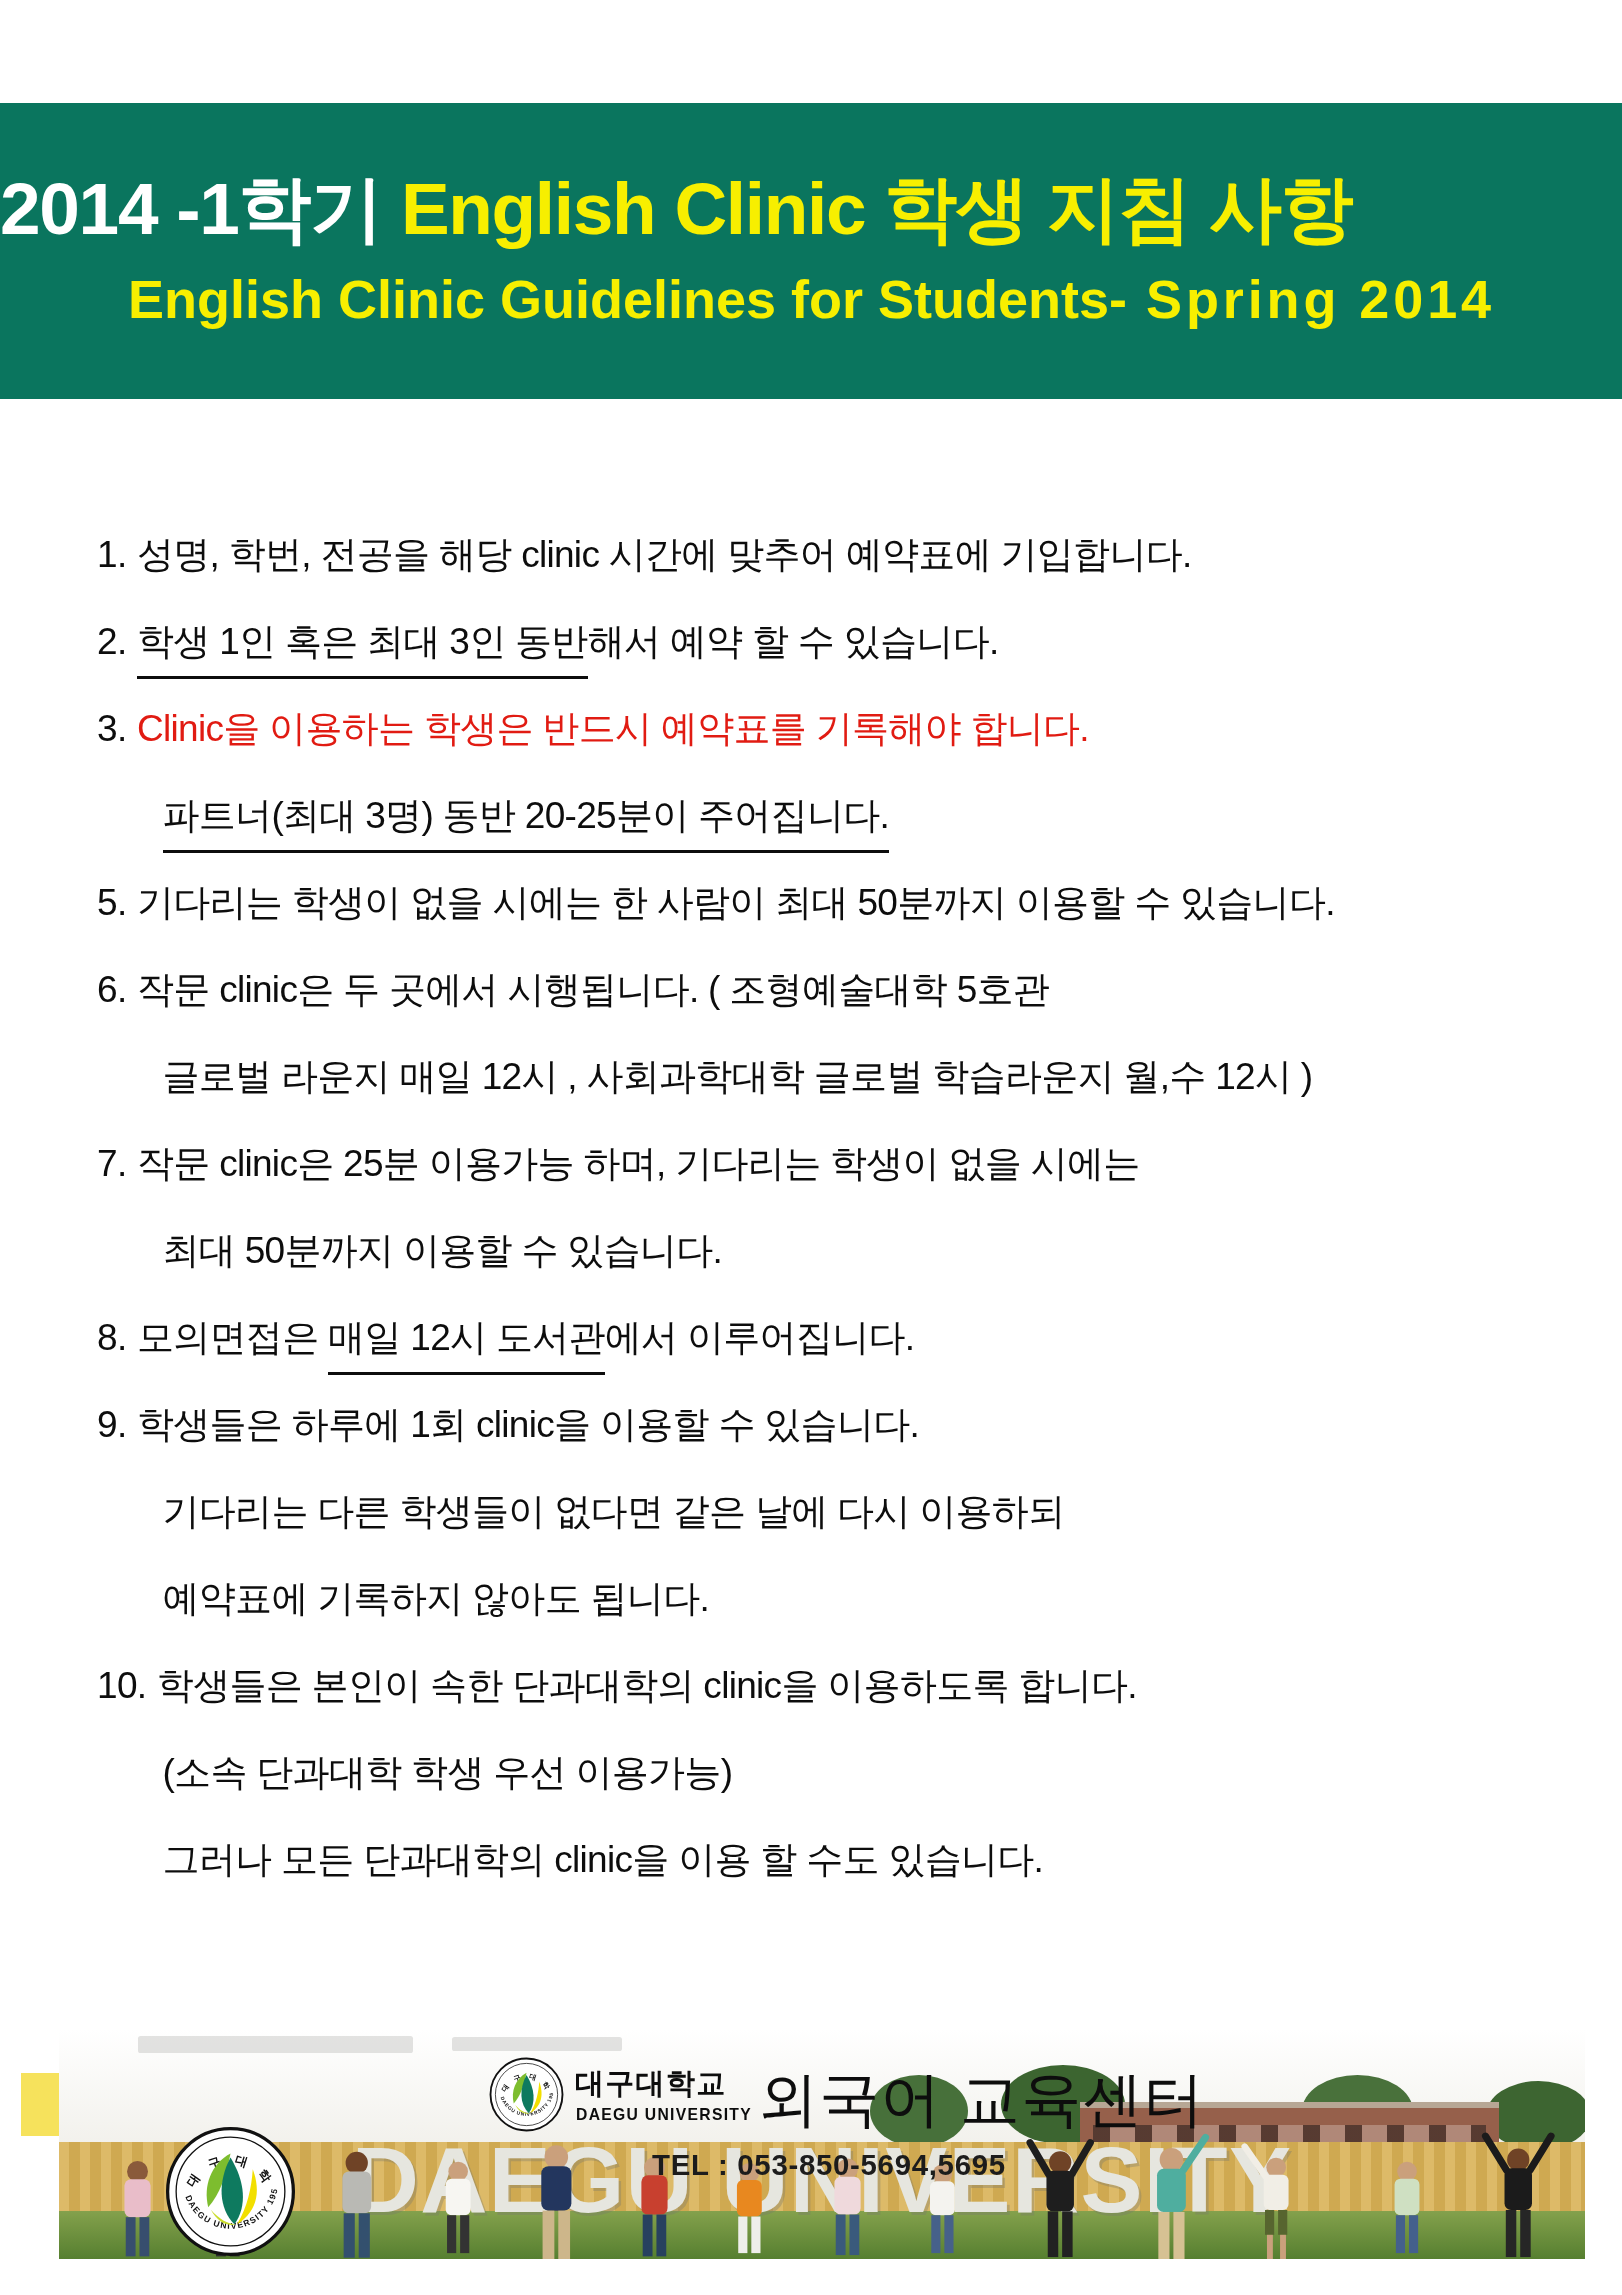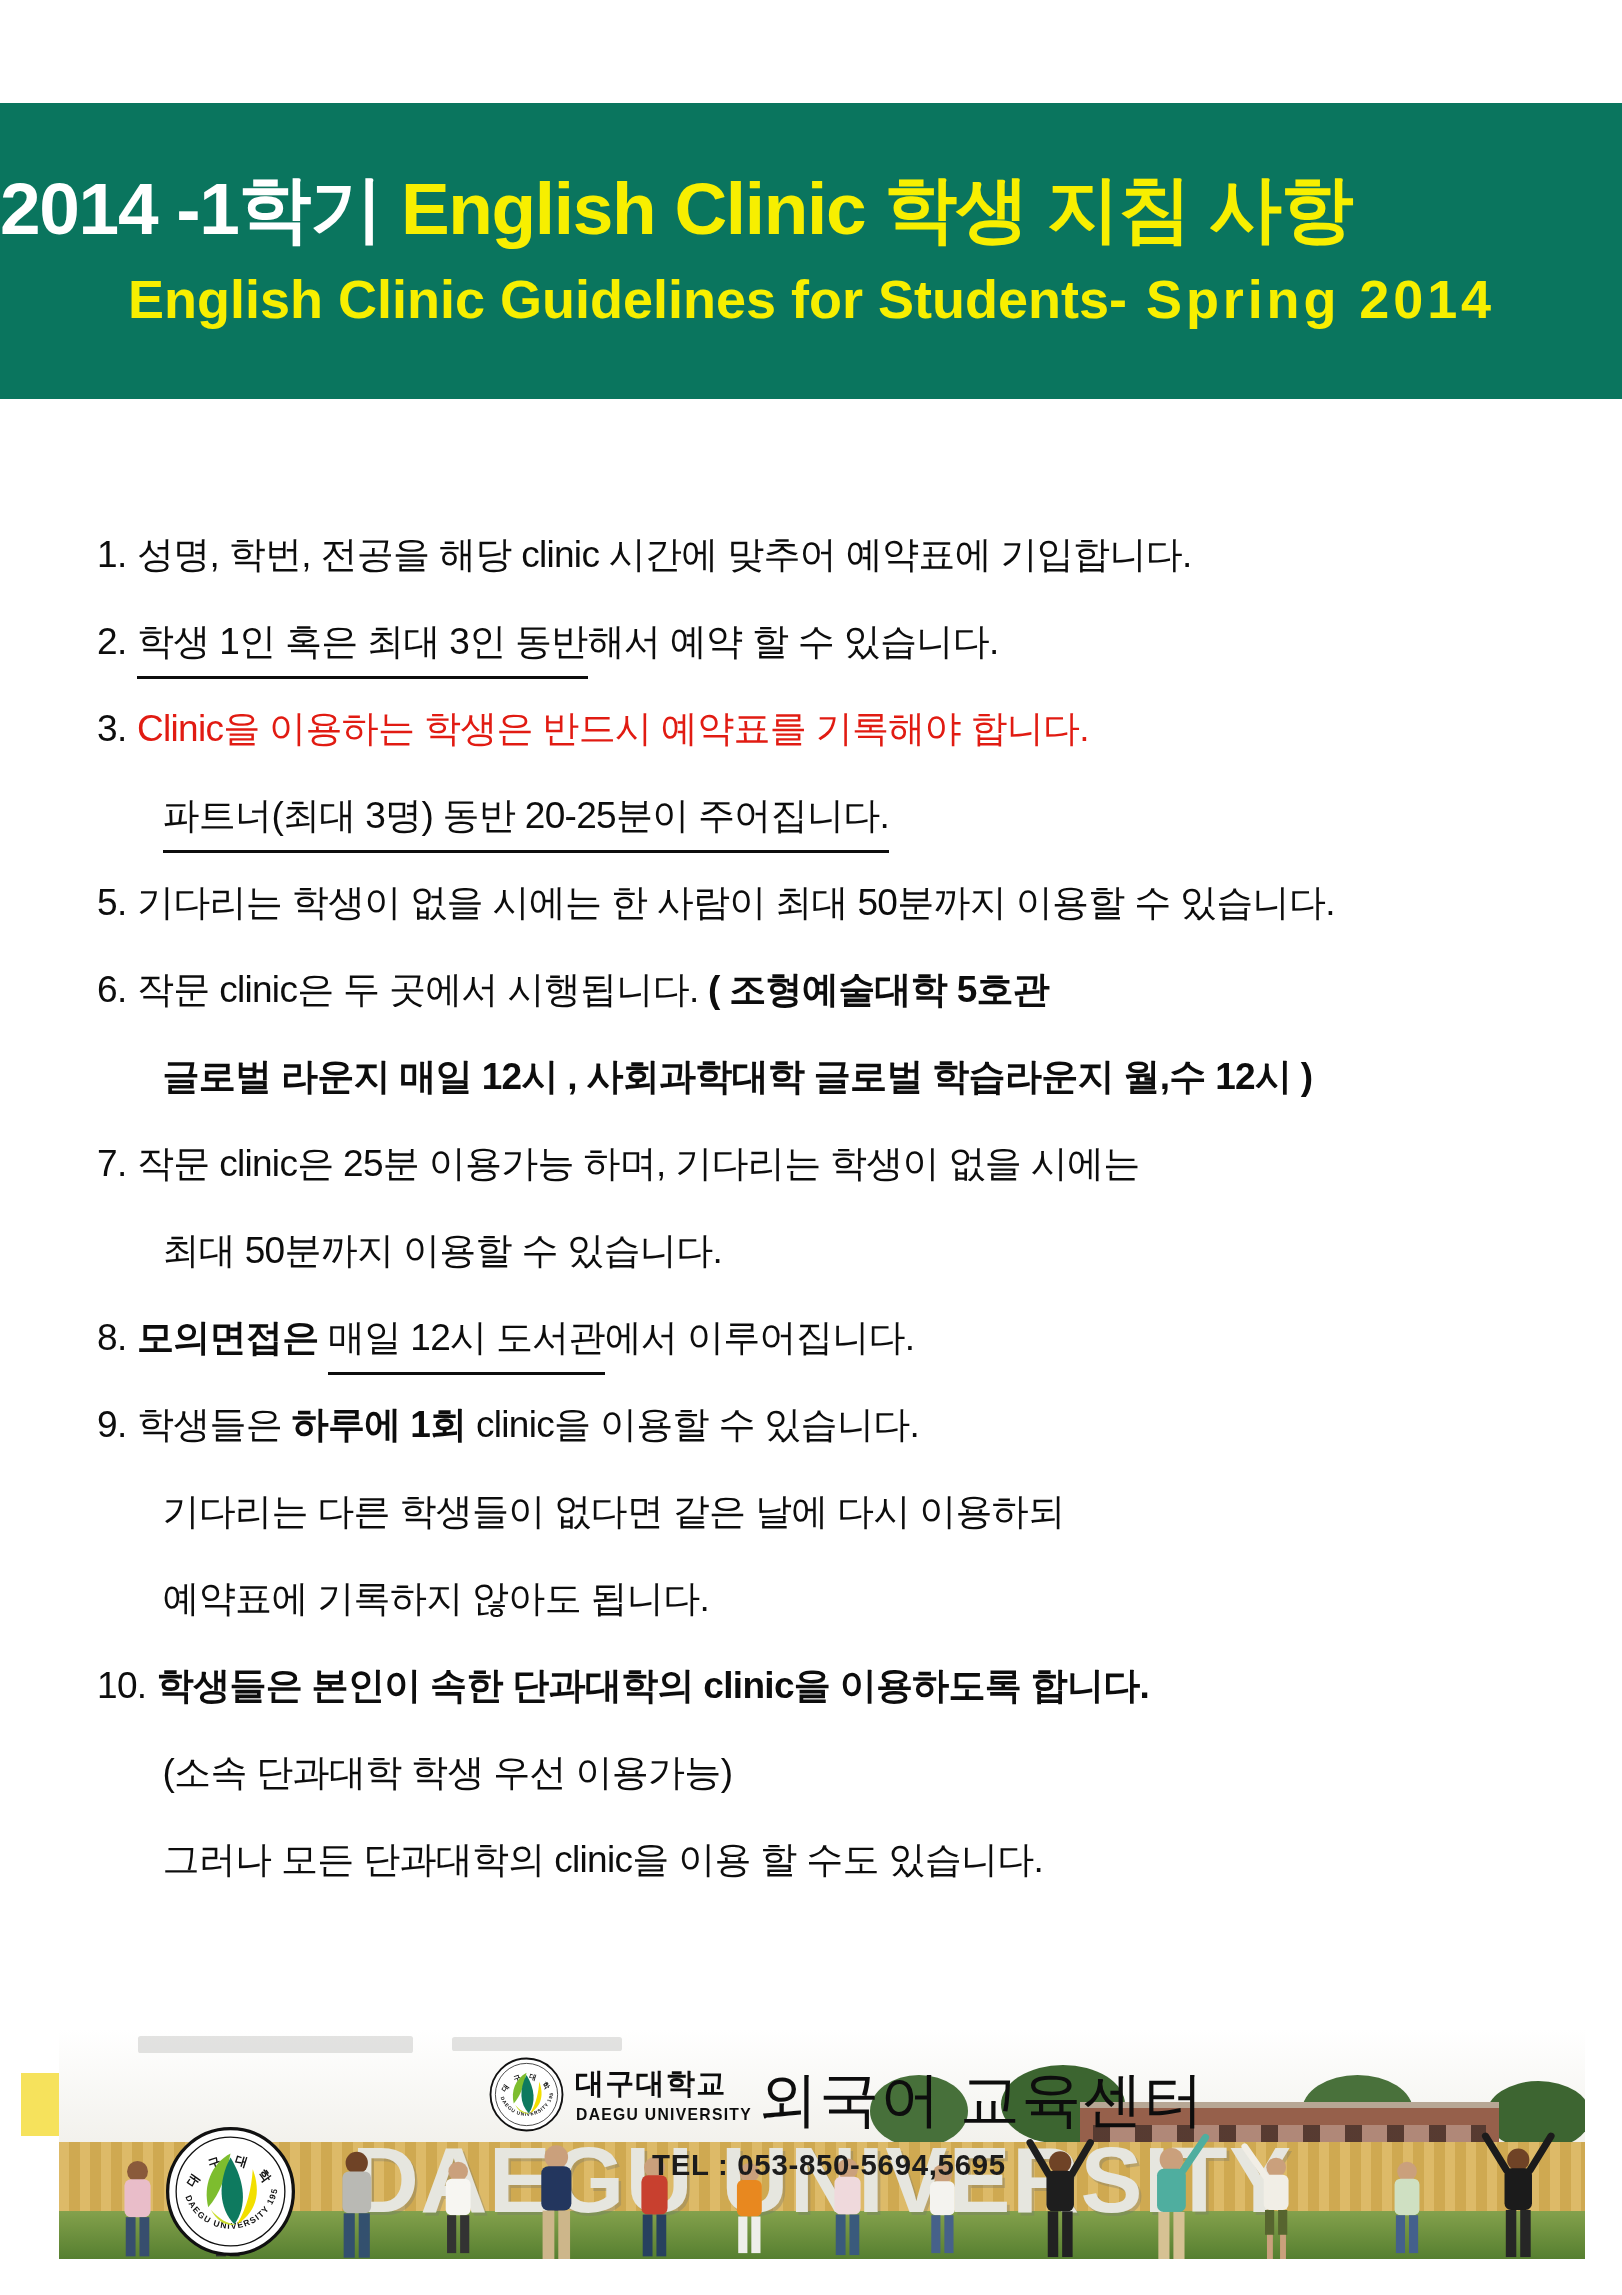--- a/index.html
+++ b/index.html
@@ -12,21 +12,21 @@
       font-size:73px;font-weight:700;letter-spacing:-1.3px;white-space:nowrap;}
   .t2{position:absolute;left:0;top:165px;width:100%;text-align:center;
       font-size:54px;font-weight:700;white-space:nowrap;}
   .t2 .p2{letter-spacing:3.9px;}
 
   
   .glist{position:absolute;left:97px;top:531px;width:1479px;}
   .g-line{height:87px;font-size:37px;line-height:48px;letter-spacing:-0.7px;white-space:nowrap;}
   .g-line .g-num{display:inline-block;margin-right:10.5px;}
   .g-line.indent{padding-left:55px;}
-  .b{font-weight:700;}
+  .b{font-weight:400;}
   .u{border-bottom:3.3px solid #0d0d0d;padding-bottom:14px;}
 
   
   .accent{position:absolute;left:21px;top:2073px;width:51px;height:63px;}
   .photo{position:absolute;left:59px;top:2029px;width:1526px;height:230px;overflow:hidden;background:#f4f3ee;}
   .sky{position:absolute;left:0;top:0;width:100%;height:116px;background:linear-gradient(#ffffff,#f2f1ec);}
   .ghost1,.ghost2{position:absolute;background:#9a9a96;opacity:.28;border-radius:2.6px;}
   .ghost1{left:79px;top:6.5px;width:275px;height:17px;}
   .ghost2{left:393px;top:7.9px;width:170px;height:14.4px;}
   .tree{position:absolute;border-radius:50%;}

